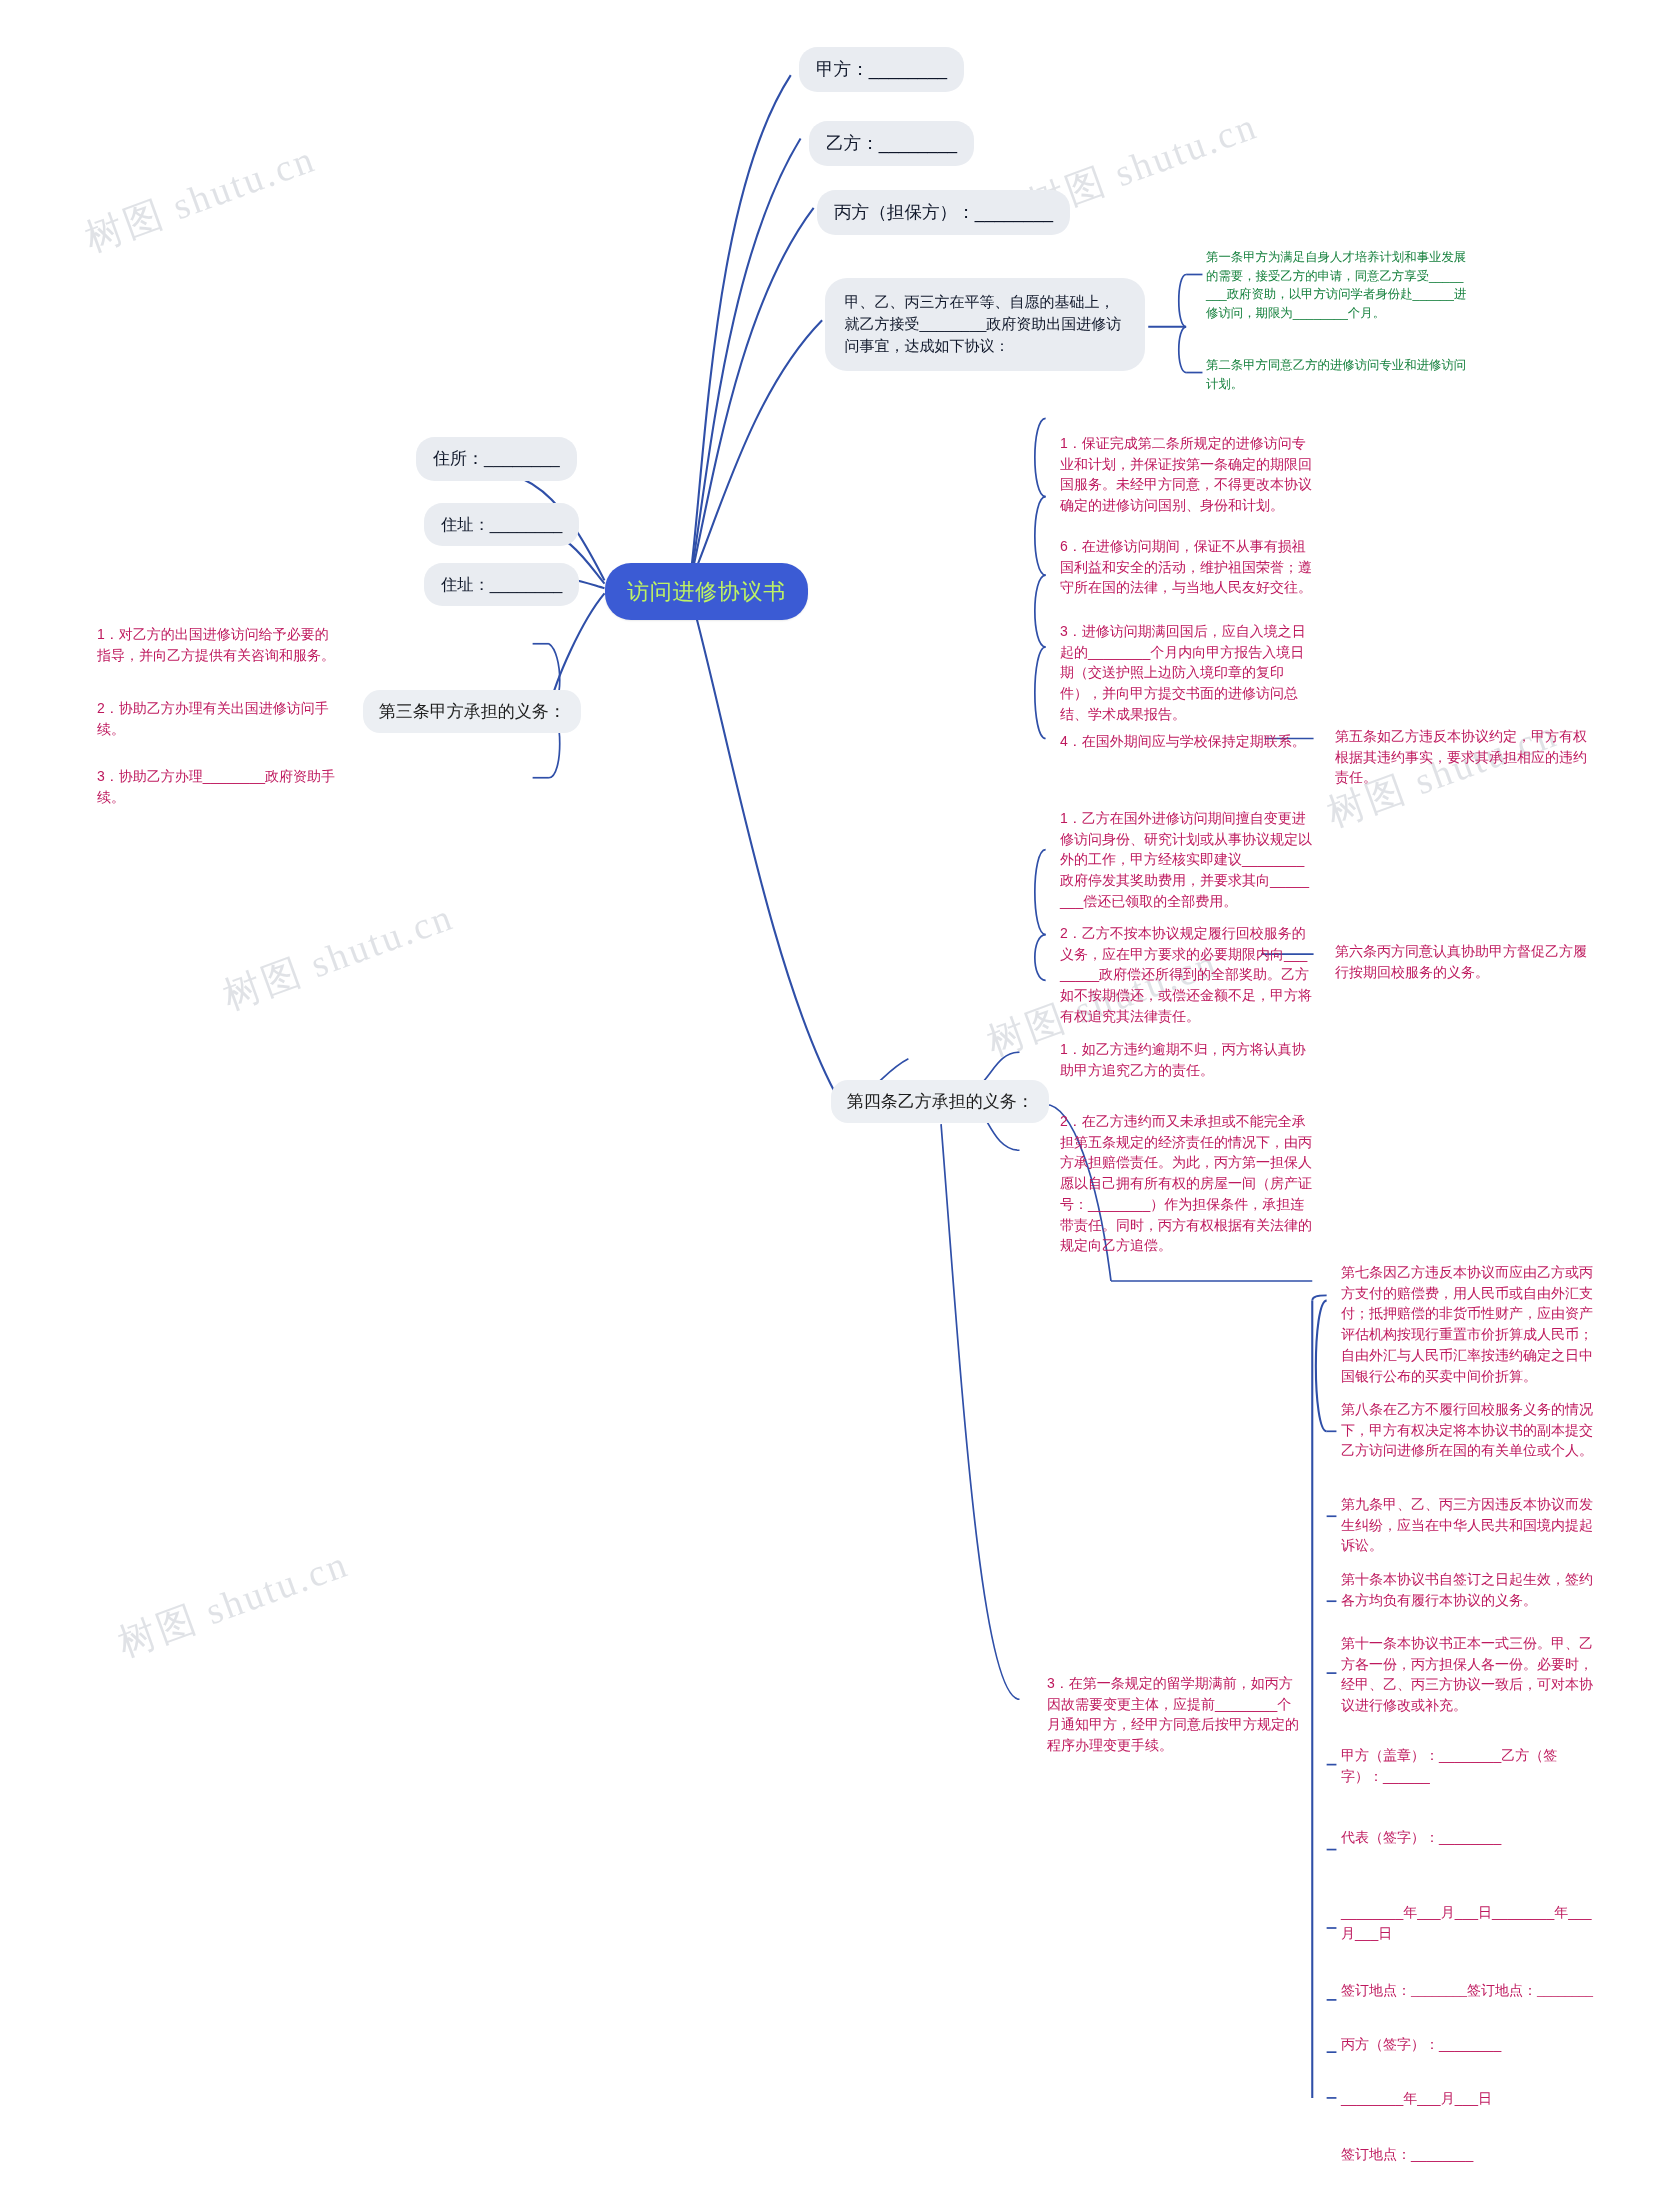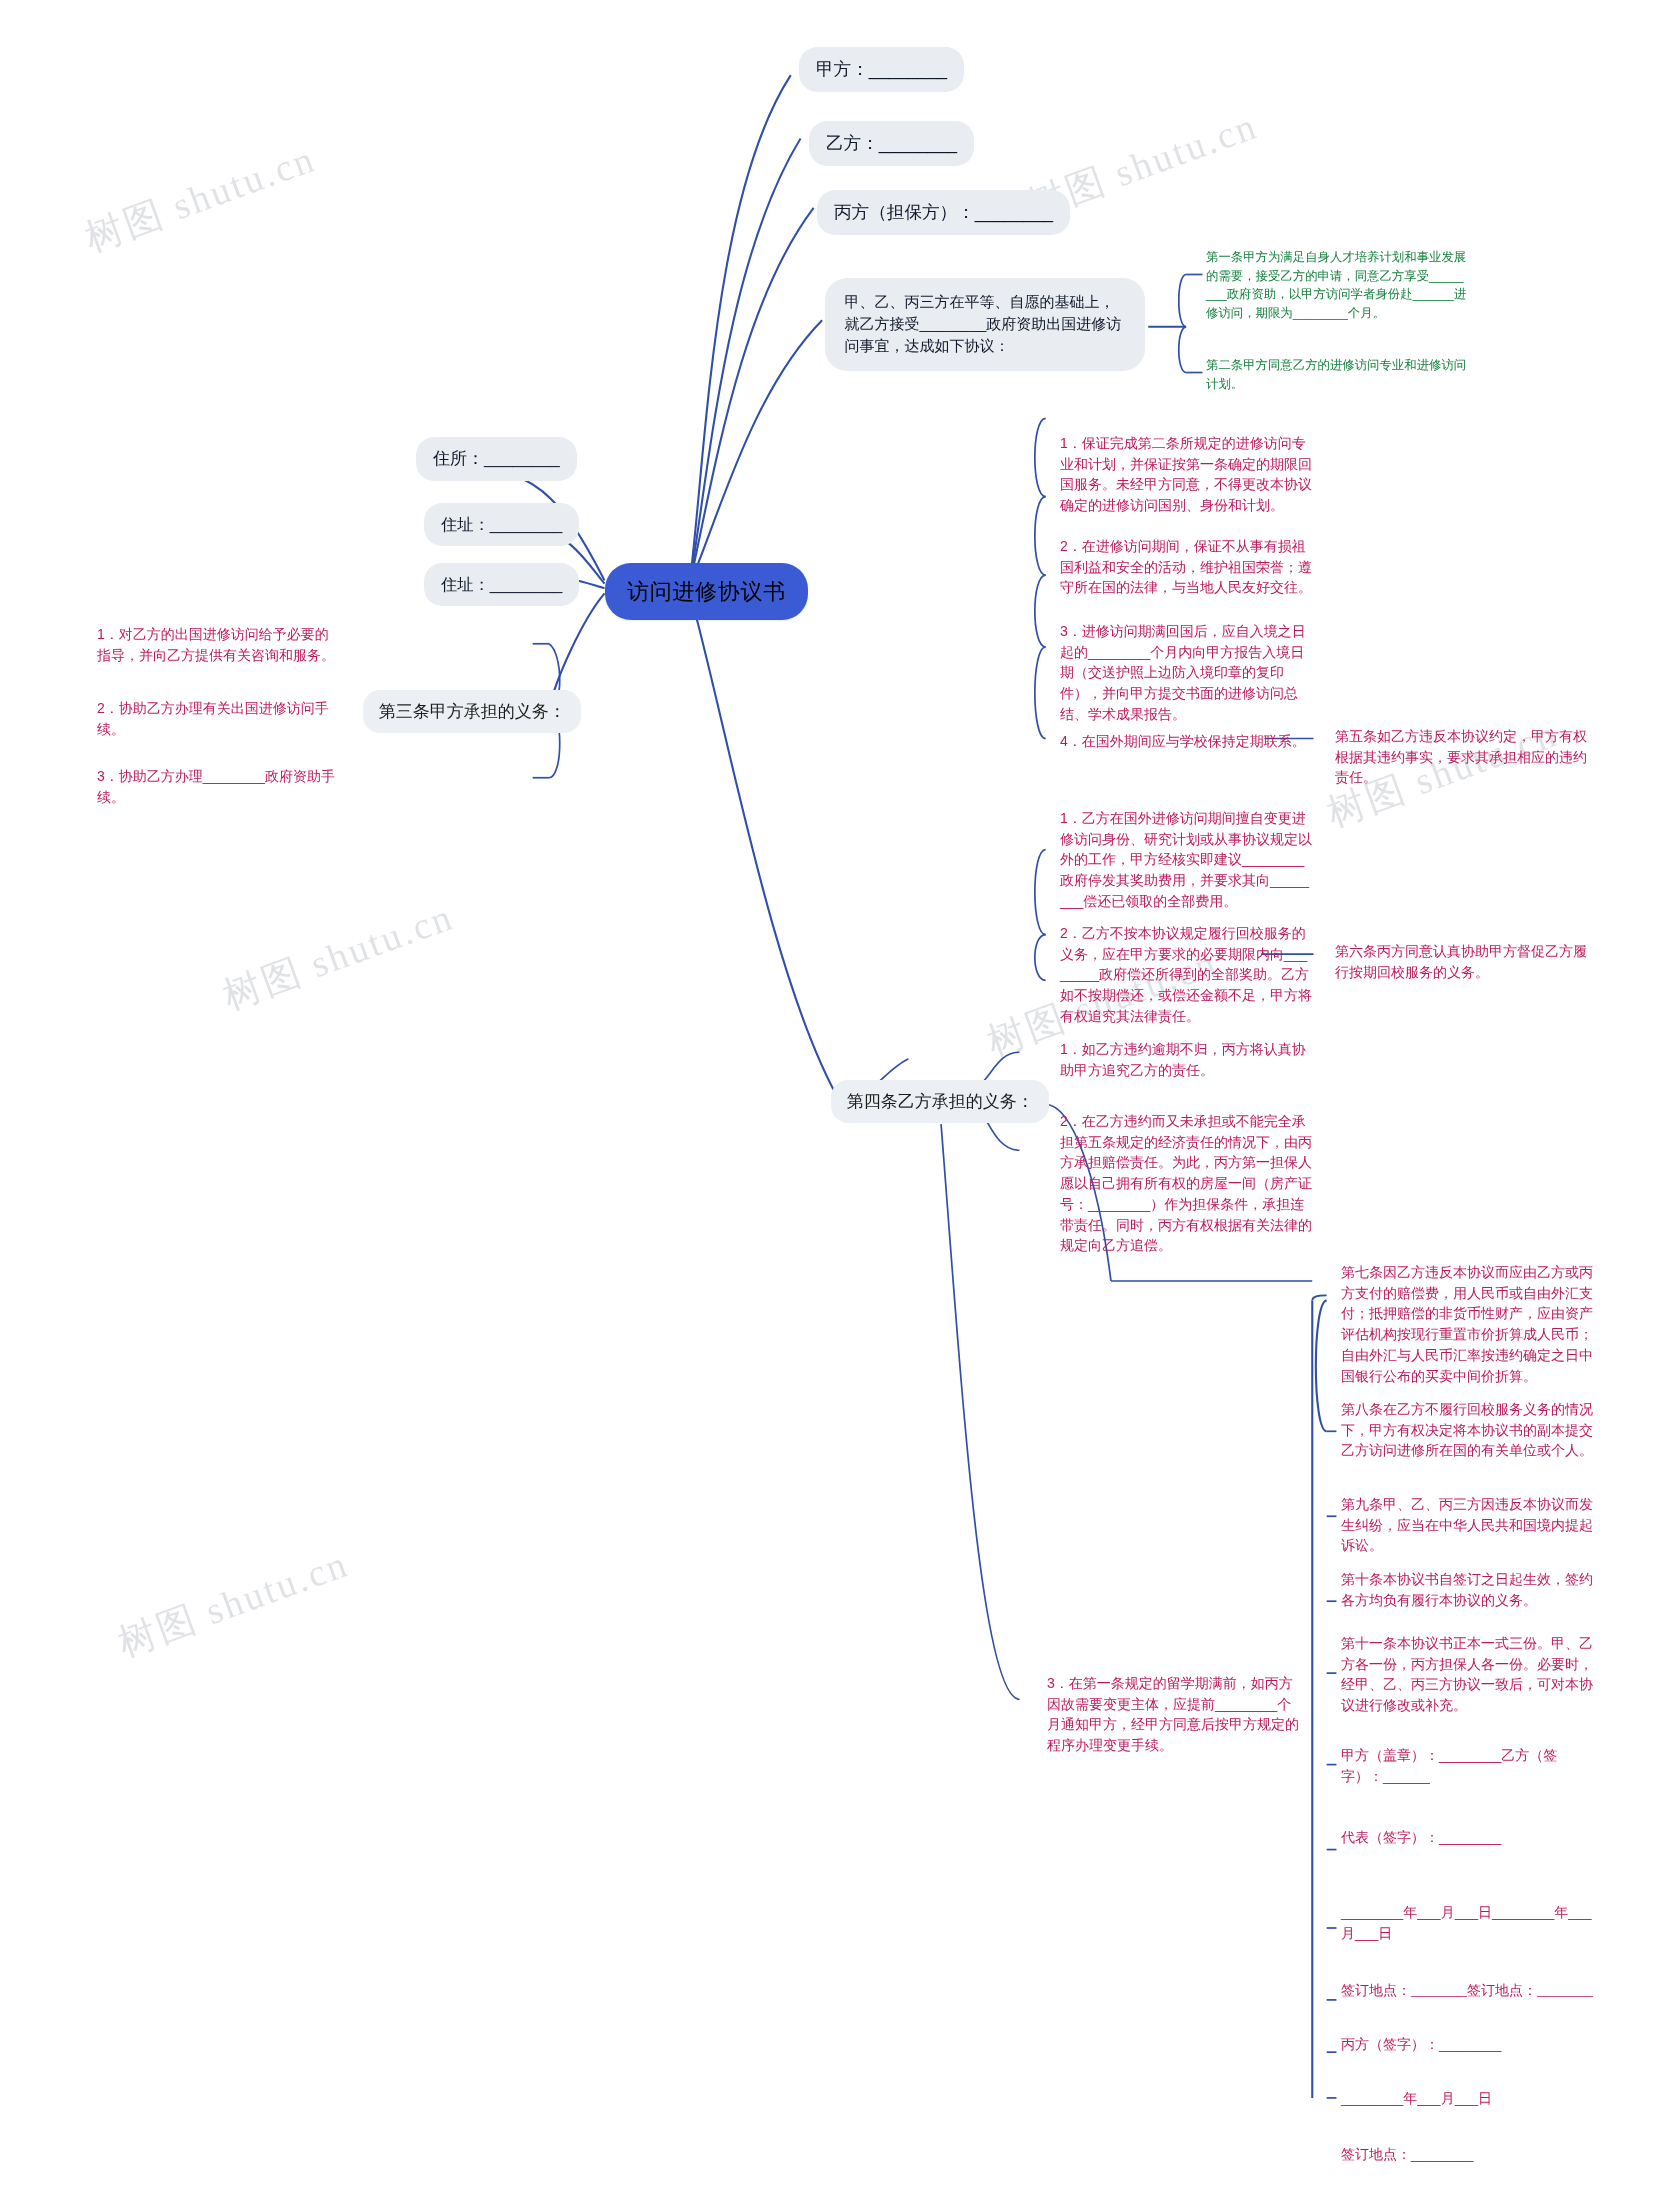--- a/index.html
+++ b/index.html
@@ -51,21 +51,21 @@
     background:#e9ecf1;
     border-radius:18.3px;
     padding:9.2px 17px;
     font-size:17.6px;
     color:#0f172a;
     display:flex;
     align-items:center;
   }
   .root{
     background:#3b5bd4;
-    color:#000000;
+    color:#bef264;
     border-radius:26px;
     padding:11.8px 22px;
     font-size:22px;
     letter-spacing:0.7px;
     box-shadow:0 0.7px 2px rgba(0,0,0,.10);
     display:flex;
     align-items:center;
     justify-content:center;
   }
   .branch{
@@ -172,21 +172,21 @@
   <div class="node pill" style="left:416px; top:437px; font-size:17px;">住所：________</div>
   <div class="node pill" style="left:424px; top:503px; font-size:16.3px;">住址：________</div>
   <div class="node pill" style="left:424px; top:563px; font-size:16.3px;">住址：________</div>
 
   <div class="node branch" style="left:363px; top:690px;">第三条甲方承担的义务：</div>
   <div class="node plain" style="left:97px; top:624px; width:242px;">1．对乙方的出国进修访问给予必要的指导，并向乙方提供有关咨询和服务。</div>
   <div class="node plain" style="left:97px; top:698px; width:255px; text-align:left;">2．协助乙方办理有关出国进修访问手续。</div>
   <div class="node plain" style="left:97px; top:766px; width:255px; text-align:left;">3．协助乙方办理________政府资助手续。</div>
 
   <div class="node plain" style="left:1060px; top:433px; width:252px;">1．保证完成第二条所规定的进修访问专业和计划，并保证按第一条确定的期限回国服务。未经甲方同意，不得更改本协议确定的进修访问国别、身份和计划。</div>
-  <div class="node plain" style="left:1060px; top:536px; width:252px;">2．在进修访问期间，保证不从事有损祖国利益和安全的活动，维护祖国荣誉；遵守所在国的法律，与当地人民友好交往。</div>
+  <div class="node plain" style="left:1060px; top:536px; width:252px;">6．在进修访问期间，保证不从事有损祖国利益和安全的活动，维护祖国荣誉；遵守所在国的法律，与当地人民友好交往。</div>
   <div class="node plain" style="left:1060px; top:621px; width:252px;">3．进修访问期满回国后，应自入境之日起的________个月内向甲方报告入境日期（交送护照上边防入境印章的复印件），并向甲方提交书面的进修访问总结、学术成果报告。</div>
   <div class="node plain" style="left:1060px; top:731px; width:252px;">4．在国外期间应与学校保持定期联系。</div>
 
   <div class="node plain" style="left:1335px; top:726px; width:261px;">第五条如乙方违反本协议约定，甲方有权根据其违约事实，要求其承担相应的违约责任。</div>
 
   <div class="node plain" style="left:1060px; top:808px; width:252px;">1．乙方在国外进修访问期间擅自变更进修访问身份、研究计划或从事协议规定以外的工作，甲方经核实即建议________政府停发其奖助费用，并要求其向________偿还已领取的全部费用。</div>
   <div class="node plain" style="left:1060px; top:923px; width:252px;">2．乙方不按本协议规定履行回校服务的义务，应在甲方要求的必要期限内向________政府偿还所得到的全部奖助。乙方如不按期偿还，或偿还金额不足，甲方将有权追究其法律责任。</div>
 
   <div class="node plain" style="left:1335px; top:941px; width:261px;">第六条丙方同意认真协助甲方督促乙方履行按期回校服务的义务。</div>
 

